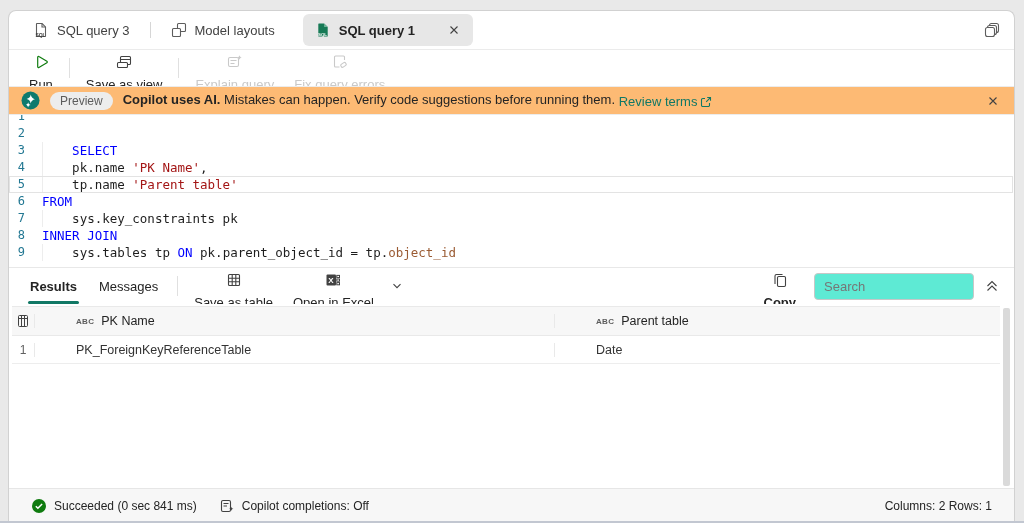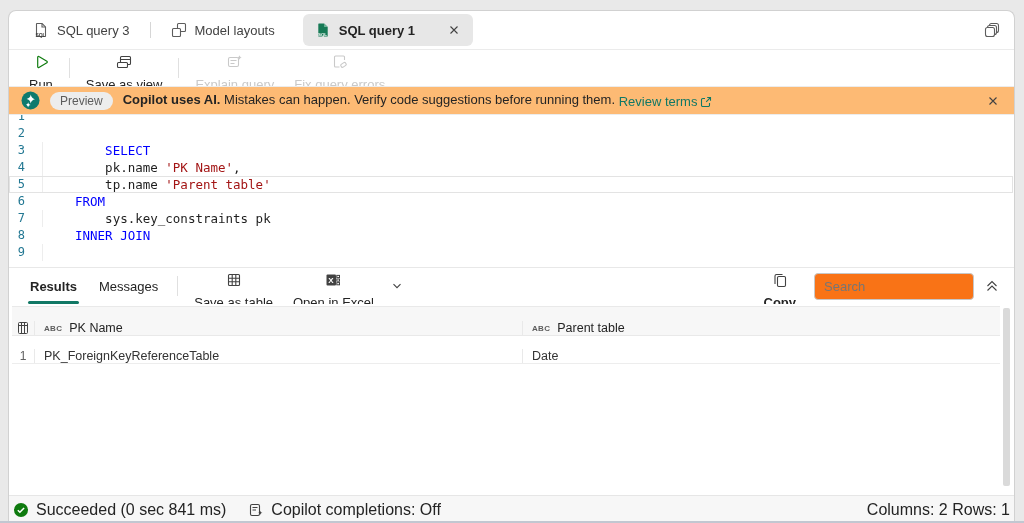--- a/index.html
+++ b/index.html
@@ -33,52 +33,52 @@
   .banner-bold { font-weight:700; }
   .banner-link { color:#117865; display:flex; align-items:center; gap:2px; cursor:pointer; }
   .banner-close { margin-left:auto; color:#424242; display:flex; align-items:center; padding:2px; }
 
   
   .editor { height:152px; flex:none; overflow:hidden; font-family:"DejaVu Sans Mono", monospace; font-size:12.5px; background:#fff; }
   .lines { margin-top:-7px; }
   .line { display:flex; height:17px; line-height:17px; position:relative; }
   .line.current::after { content:""; position:absolute; left:0; right:1px; top:0; bottom:0; border:1px solid #e3e3e3; pointer-events:none; }
   .gutter { width:16px; flex:none; text-align:right; color:#237893; font-size:12px; }
-  .code { padding-left:17px; white-space:pre; color:#1e1e1e;margin-left:33px; }
+  .code { padding-left:17px; white-space:pre; color:#1e1e1e; }
   .guide { position:absolute; left:33px; top:0; bottom:0; width:1px; background:#ededed; }
   .tok-kw { color:#0000ff; }
   .tok-str { color:#a31515; }
   .tok-mem { color:#9a5b33; }
   .tok-plain { color:#1e1e1e; }
 
   
   .results { flex:1; display:flex; flex-direction:column; border-top:1px solid #e8e8e8; min-height:0; }
   .rtoolbar { height:36px; flex:none; display:flex; align-items:center; padding:0 12px; font-size:13px; color:#242424; }
   .rtab { padding:0 9px; height:36px; display:flex; align-items:center; position:relative; margin-right:4px; }
   .rtab.active { font-weight:700; }
   .rtab.active::after { content:""; position:absolute; left:7px; right:7px; bottom:0; height:3px; background:#117865; border-radius:2px; }
   .copy-btn { margin-left:auto; }
   .caret { margin-left:2px; }
-  .search { width:160px; height:27px; border:1px solid #c7c7c7; border-radius:4px; padding:0 9px; font-size:13px; color:#242424; margin:0 8px; font-family:"Liberation Sans", sans-serif; outline:none; background:#f97316; }
+  .search { width:160px; height:27px; border:1px solid #c7c7c7; border-radius:4px; padding:0 9px; font-size:13px; color:#242424; margin:0 8px; font-family:"Liberation Sans", sans-serif; outline:none; background:#5eead4; }
   .search::placeholder { color:#767676; }
   .collapse-btn { display:flex; align-items:center; padding:2px; }
 
   .grid-area { flex:1; position:relative; background:#fff; padding:2px 0 0 3px; min-height:0; }
   .rtable { width:988px; font-size:12.5px; }
-  .trow { display:flex; align-items:flex-end; }
+  .trow { display:flex; align-items:center;gap:32px; }
   .thead { height:30px; background:#f7f7f7; border-top:1px solid #e9e9e9; border-bottom:1px solid #e9e9e9; color:#242424; }
   .tbody-row { height:28px; background:#fff; border-bottom:1px solid #ededed; color:#333; }
   .c0 { width:23px; flex:none; display:flex; align-items:center; justify-content:center; border-right:1px solid #e9e9e9; color:#616161; font-size:12px; }
   .c1 { width:488px; flex:none; display:flex; align-items:center; gap:7px; padding-left:9px; border-right:1px solid #e9e9e9; }
   .c2 { flex:1; display:flex; align-items:center; gap:7px; padding-left:9px; }
   .abc { font-size:8px; font-weight:700; color:#5c5c5c; letter-spacing:.3px; }
   .vscroll { position:absolute; right:4px; top:4px; width:7px; height:178px; background:#dadada; border-radius:2px; }
 
   
-  .statusbar { height:28px; flex:none; background:#f7f7f7; border-top:1px solid #e6e6e6; display:flex; align-items:center; gap:8px; padding:0 4px; font-size:16px; color:#242424; }
+  .statusbar { height:35px; flex:none; background:#f7f7f7; border-top:1px solid #e6e6e6; display:flex; align-items:center; gap:8px; padding:0 22px; font-size:12px; color:#242424; }
   .sb-group { display:flex; align-items:center; gap:7px; }
   .sb-right { margin-left:auto; }
   .bottom-strip { position:absolute; left:0; right:0; bottom:0; height:2px; background:#c2c7d1; z-index:10; }
 </style>
 </head>
 <body>
 
 <div class="window">
 
   <div class="tabbar">
@@ -212,20 +212,21 @@
           <div class="gutter">7</div>
           <div class="code"><span class="tok-plain">    sys.key_constraints pk</span></div>
         </div>
         <div class="line">
           <div class="gutter">8</div>
           <div class="code"><span class="tok-kw">INNER JOIN</span></div>
         </div>
         <div class="line">
           <span class="guide"></span>
           <div class="gutter">9</div>
+          <div class="code"><span class="tok-plain">    sys.tables tp </span><span class="tok-kw">ON</span><span class="tok-plain"> pk.parent_object_id = tp.</span><span class="tok-mem">object_id</span></div>
         </div>
       </div>
   </div>
 
   <div class="results">
     <div class="rtoolbar">
       <div class="rtab active">
         <span>Results</span>
       </div>
       <div class="rtab">

